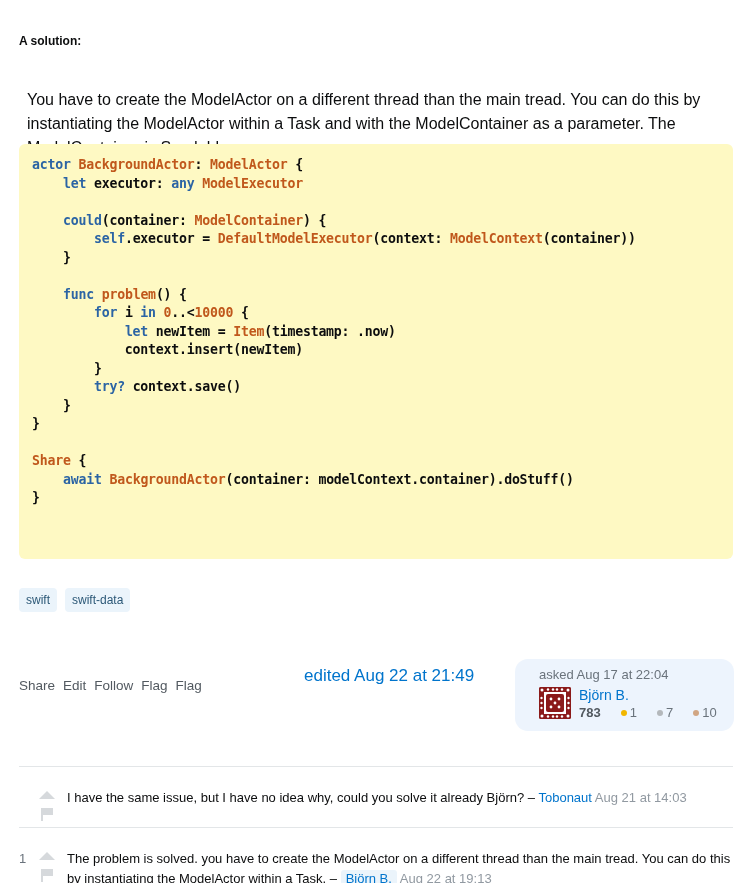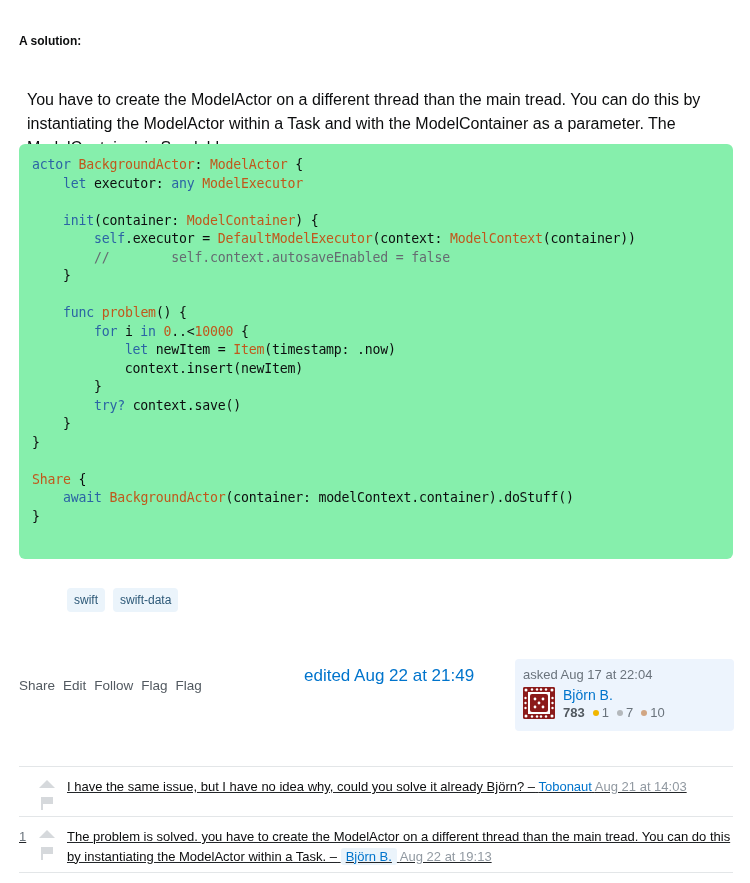--- a/index.html
+++ b/index.html
@@ -10,65 +10,66 @@
   .heading {
     position: absolute; left: 19px; top: 13px;
     font-size: 12px; font-weight: bold; line-height: 24px; color: #0c0d0e; margin-top: 16px;
   }
   .para {
     position: absolute; left: 19px; top: 80px; width: 715px;
     font-size: 16px; line-height: 24px; color: #0c0d0e; margin: 8px;
   }
   .code-block {
     position: absolute; left: 19px; top: 144px; width: 714px; height: 415px;
-    background: #86efac; border-radius: 6px; box-sizing: border-box;
+    background: #fef9c3; border-radius: 6px; box-sizing: border-box;
     padding: 12px 13px;
+    font-weight: bold;
   }
   .code-block pre {
     margin: 0; font-family: "DejaVu Sans Mono", monospace;
     font-size: 13.2px; line-height: 18.5px; color: #0c0d0e; white-space: pre;
     letter-spacing: -0.2px;
   }
   .kw { color: #2b64a4; }
   .ty { color: #c0581c; }
   .cm { color: #656b71; }
 
-  .tags { position: absolute; left: 19px; top: 588px; display: flex; gap: 8px; margin-left: 48px; }
+  .tags { position: absolute; left: 19px; top: 588px; display: flex; gap: 8px; }
   .tag {
     background: #e1ecf4; color: #39739d; font-size: 12px; line-height: 12px;
     padding: 6px 7px; border-radius: 4px; background: #ebf4fb; color: #2c5877;
   }
 
   .post-menu { position: absolute; left: 19px; top: 662px; display: flex; gap: 8px; margin-top: 16px; }
   .post-menu span { font-size: 13.5px; color: #525960; cursor: pointer; }
 
   .edited {
     position: absolute; left: 304px; top: 666px;
     font-size: 17px; color: #0074cc;
   }
 
   .owner-card {
     position: absolute; left: 515px; top: 659px; width: 219px; height: 72px;
-    background: #edf4fd; border-radius: 4px; box-sizing: border-box; padding: 7px 8px;
+    background: #edf4fd; border-radius: 13px; box-sizing: border-box; padding: 7px 24px;
   }
   .owner-card .asked { font-size: 13px; color: #6a737c; line-height: 17px; }
   .owner-card .row { display: flex; margin-top: 4px; }
   .avatar {
     width: 32px; height: 32px; border-radius: 2px; margin-right: 8px; flex: none;
   }
   .owner-info { display: flex; flex-direction: column; }
   .owner-name { font-size: 14px; color: #0074cc; line-height: 17px; }
-  .rep-row { font-size: 13px; line-height: 17px; color: #6a737c; display: flex; align-items: center; gap: 8px; }
+  .rep-row { font-size: 13px; line-height: 17px; color: #6a737c; display: flex; align-items: center; gap: 20px; }
   .rep { font-weight: bold; color: #525960; }
   .badge { display: inline-flex; align-items: center; gap: 3px; }
   .dot { width: 6px; height: 6px; border-radius: 50%; display: inline-block; }
 
   .comments { position: absolute; left: 19px; top: 766px; width: 714px; }
   .comment {
-    border-top: 1px solid #e3e6e8; display: flex; padding: 10px 0 6px 0; text-decoration: underline;
+    border-top: 1px solid #e3e6e8; display: flex; padding: 21px 0 6px 0;
   }
   .comment:last-child { border-bottom: 1px solid #e3e6e8; }
   .c-left { width: 48px; flex: none; display: flex; position: relative; }
   .score { width: 18px; font-size: 13px; color: #6a737c; line-height: 19px; }
   .c-actions { display: flex; flex-direction: column; align-items: center; width: 20px; padding-top: 3px; }
   .up-arrow {
     width: 0; height: 0; border-left: 8px solid transparent; border-right: 8px solid transparent;
     border-bottom: 8px solid #d6d9dc; margin-bottom: 9px; cursor: pointer;
   }
   .flag { cursor: pointer; }
@@ -80,23 +81,22 @@
 </head>
 <body>
 
 <div class="heading">A solution:</div>
 <p class="para">You have to create the ModelActor on a different thread than the main tread. You can do this by instantiating the ModelActor within a Task and with the ModelContainer as a parameter. The ModelContainer is Sendable.</p>
 
 <div class="code-block">
 <pre><span class="kw">actor</span> <span class="ty">BackgroundActor</span>: <span class="ty">ModelActor</span> {
     <span class="kw">let</span> executor: <span class="kw">any</span> <span class="ty">ModelExecutor</span>
 
-    <span class="kw">init</span>(container: <span class="ty">ModelContainer</span>) {
+    <span class="kw">could</span>(container: <span class="ty">ModelContainer</span>) {
         <span class="kw">self</span>.executor = <span class="ty">DefaultModelExecutor</span>(context: <span class="ty">ModelContext</span>(container))
-        <span class="cm">//        self.context.autosaveEnabled = false</span>
     }
 
     <span class="kw">func</span> <span class="ty">problem</span>() {
         <span class="kw">for</span> i <span class="kw">in</span> <span class="ty">0</span>..&lt;<span class="ty">10000</span> {
             <span class="kw">let</span> newItem = <span class="ty">Item</span>(timestamp: .now)
             context.insert(newItem)
         }
         <span class="kw">try?</span> context.save()
     }
 }

